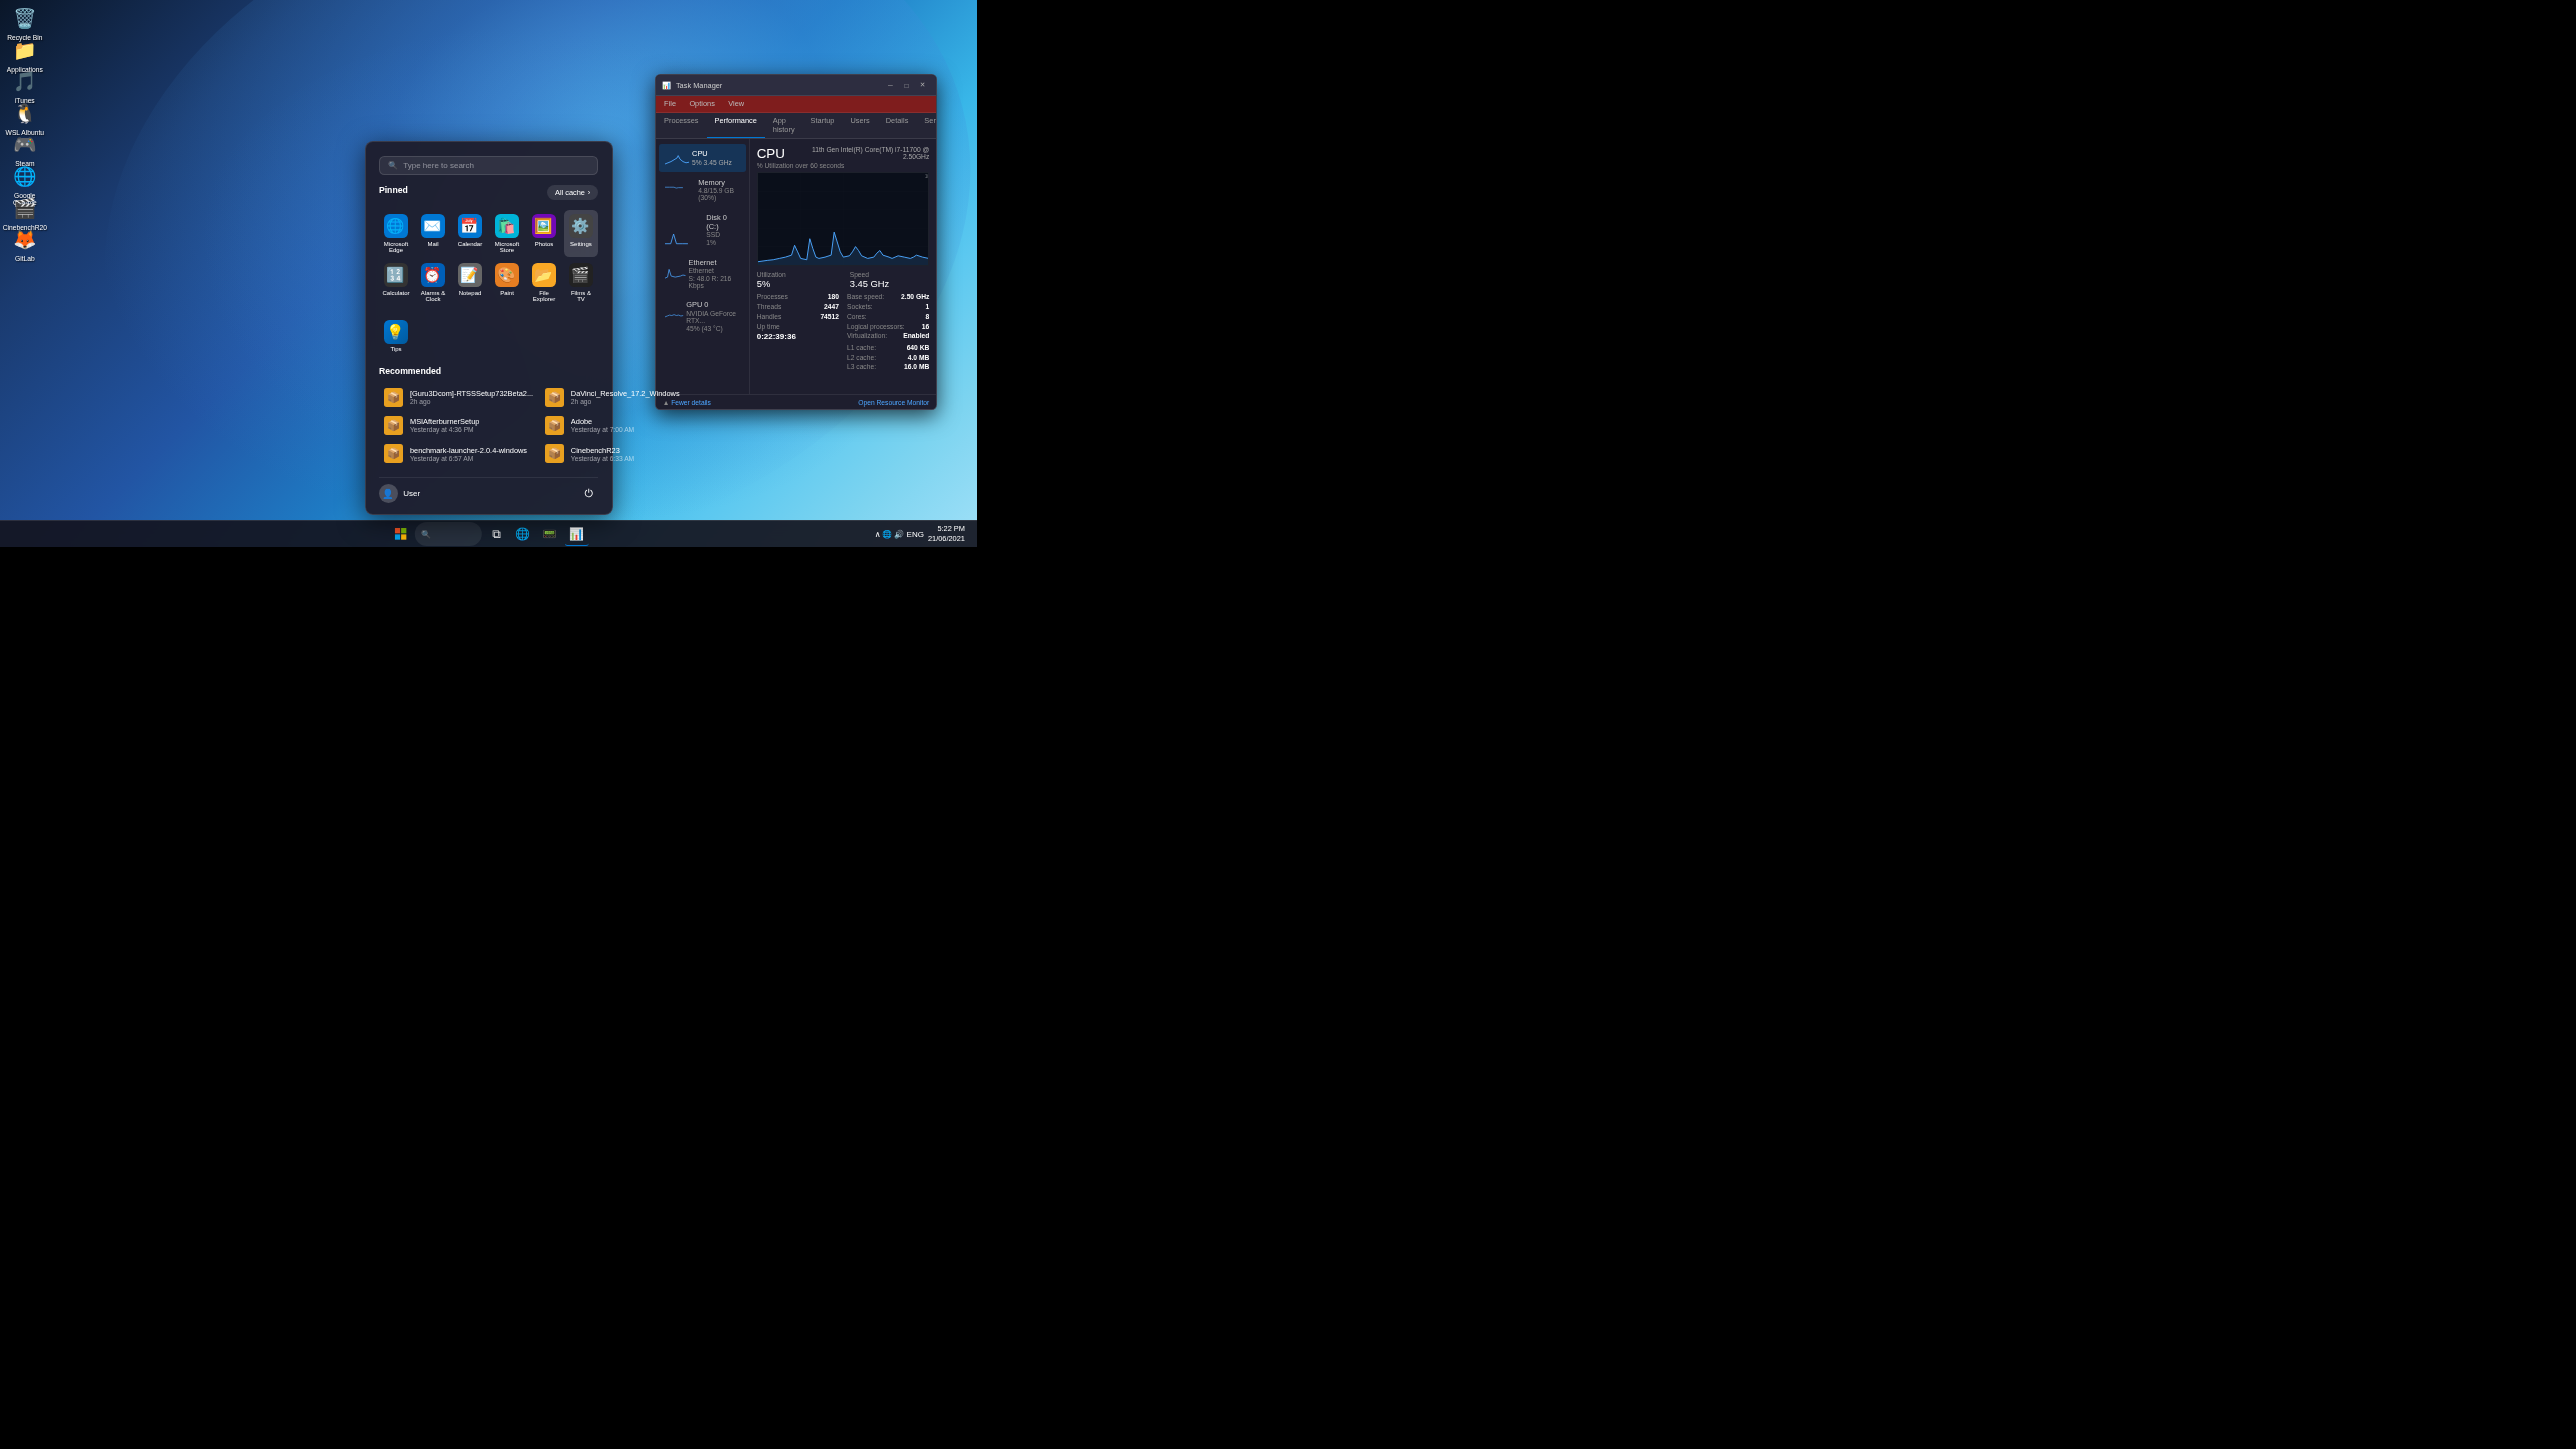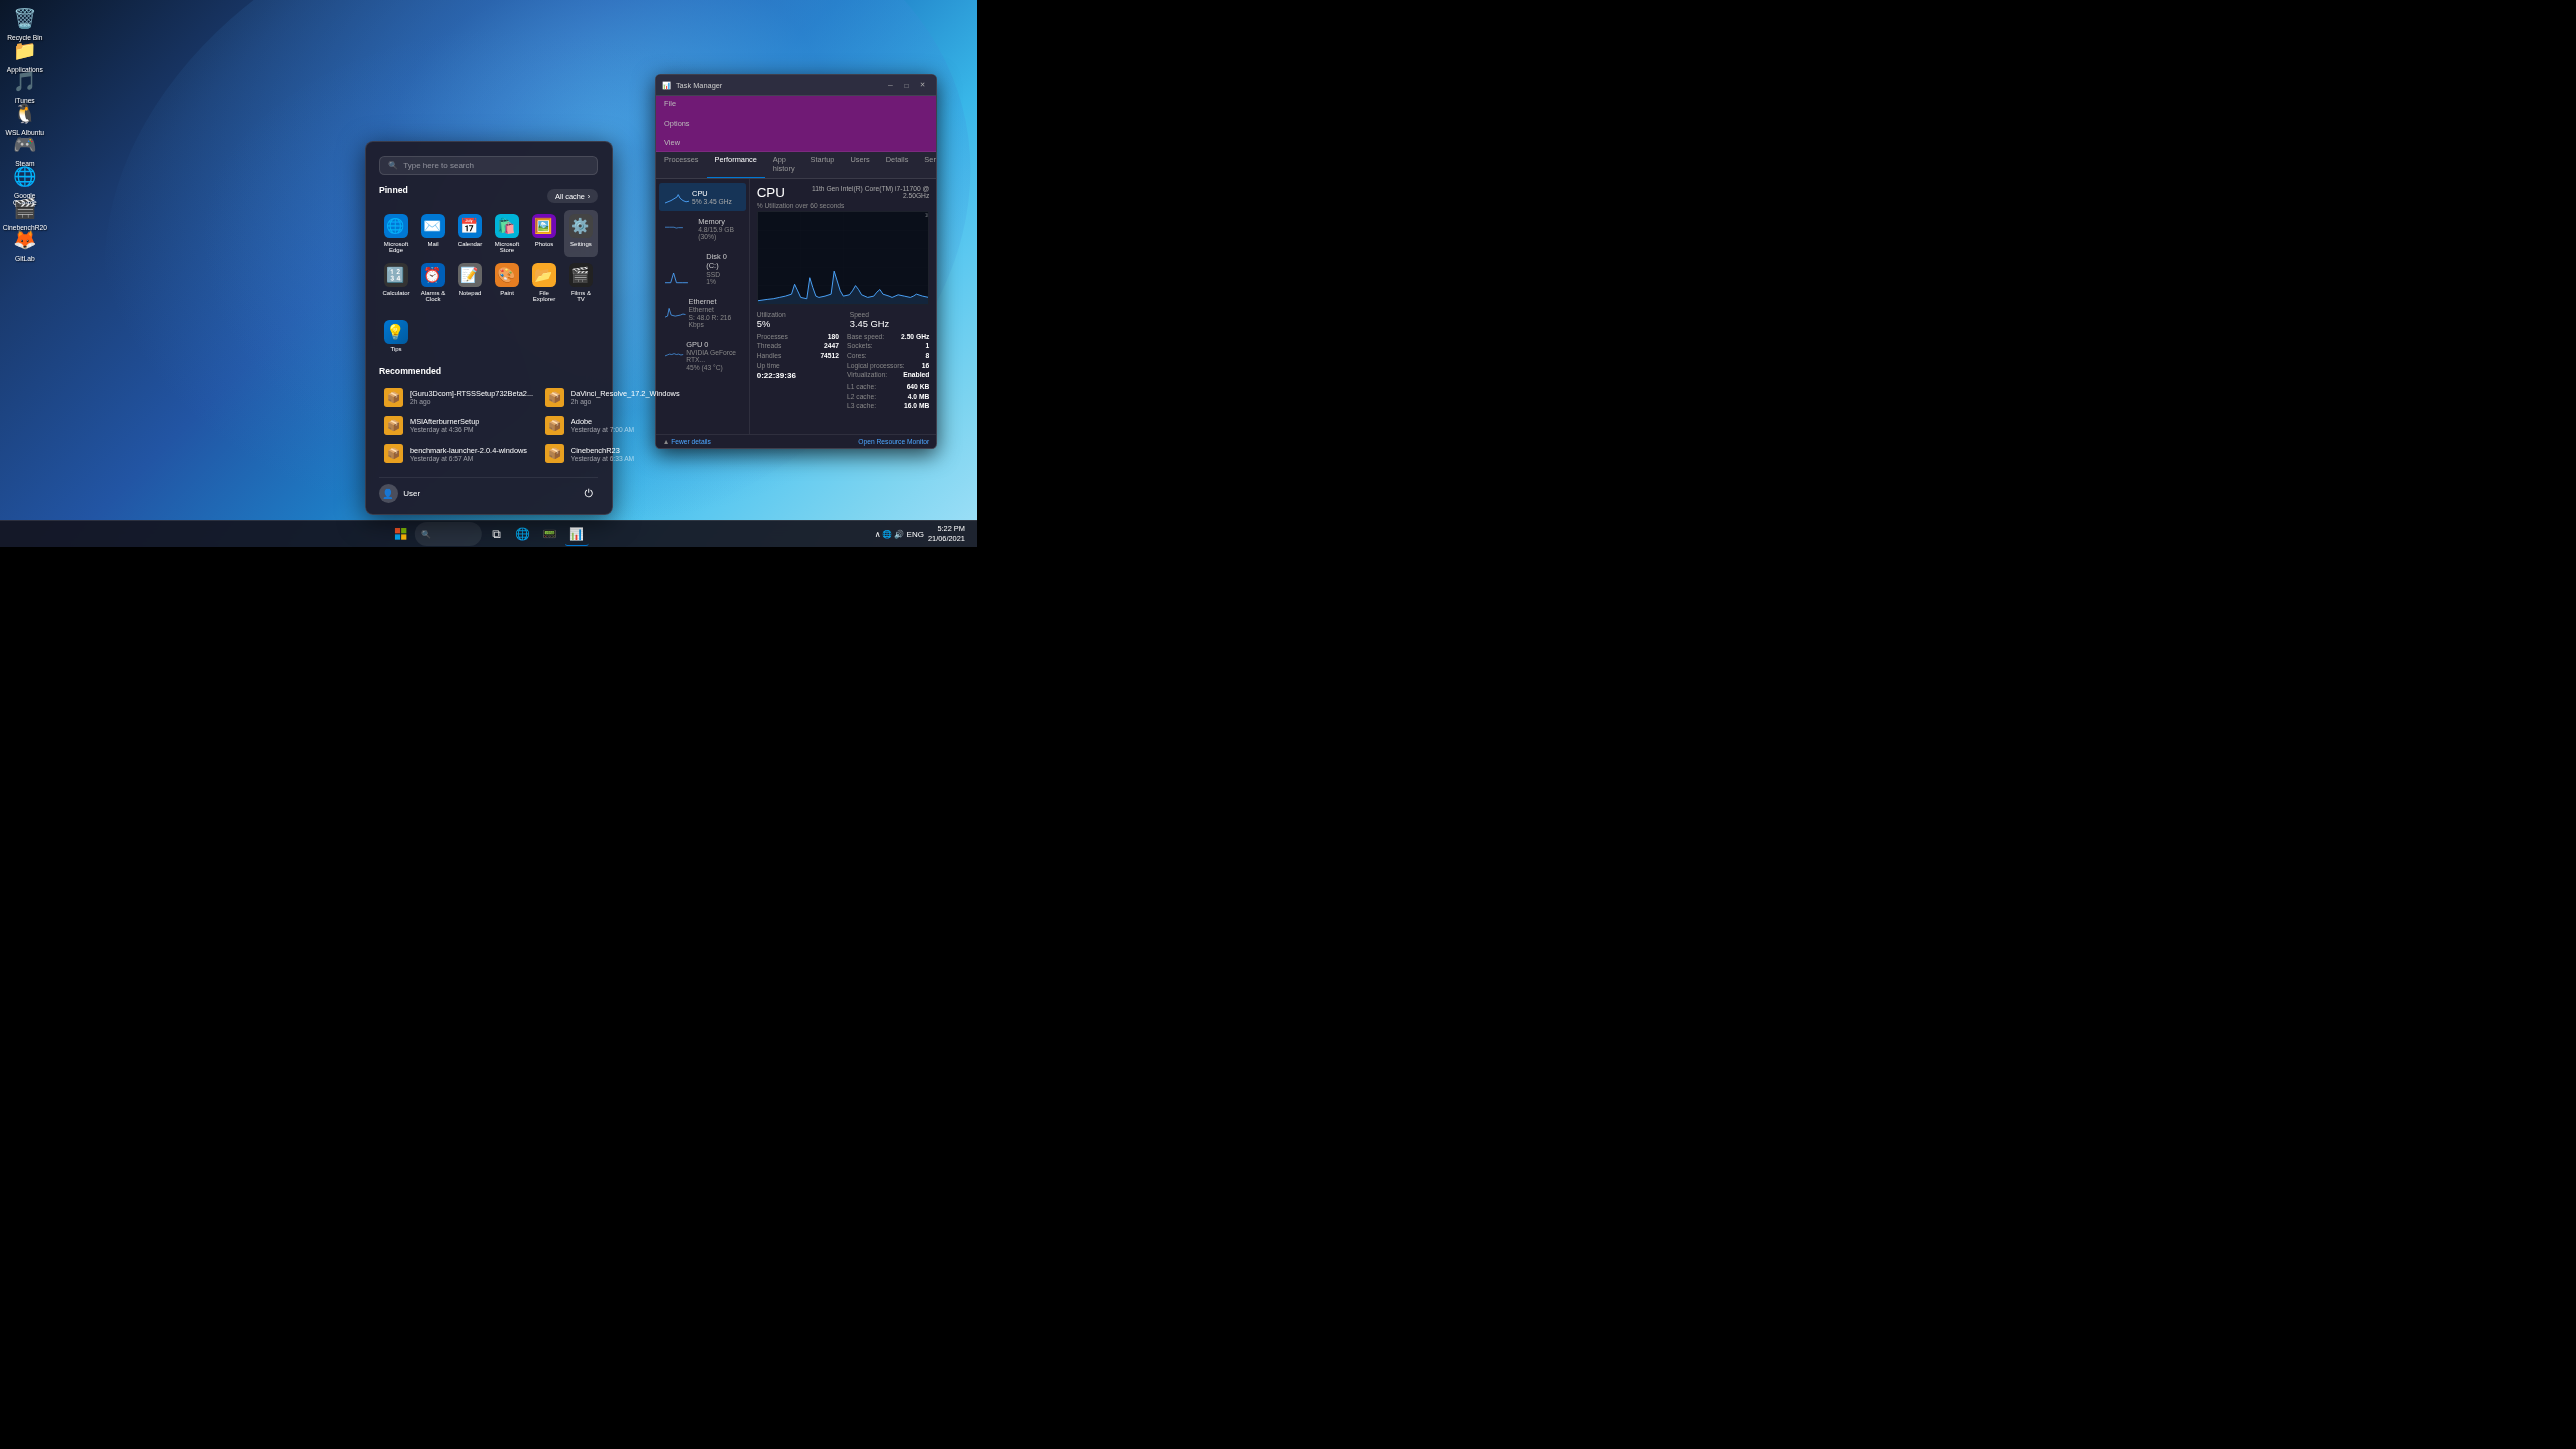--- a/index.html
+++ b/index.html
@@ -183,21 +183,21 @@
       font-size: 7.4px;
       cursor: pointer;
       display: flex;
       align-items: center;
       gap: 2.7px;
     }
 
     .pinned-header {
       display: flex;
       justify-content: space-between;
-      align-items: flex-end;
+      align-items: flex-start;
       margin-bottom: 6.7px;
     }
 
     
     .recommended-section { margin-top: 9.4px; }
     .rec-item {
       display: flex;
       align-items: center;
       gap: 6.7px;
       padding: 4px 5.4px;
@@ -261,26 +261,25 @@
       display: flex;
       align-items: center;
       justify-content: space-between;
       border-bottom: 0.7px solid rgba(255,255,255,0.1);
     }
     #tm-titlebar .title { font-size: 7.4px; color: #ccc; display: flex; align-items: center; gap: 4px; }
     #tm-titlebar .win-controls { display: flex; gap: 2.7px; }
     #tm-titlebar .win-btn { width: 13.4px; height: 12px; display: flex; align-items: center; justify-content: center; font-size: 6.7px; cursor: pointer; color: #aaa; }
 
     #tm-menubar {
-      background: #701a75;
+      background: #7f1d1d;
       padding: 2px 5.4px;
       display: flex;
       gap: 8px;
       border-bottom: 0.7px solid rgba(255,255,255,0.08);
-      flex-direction: column;
     }
     .tm-menu { font-size: 7.4px; color: #bbb; cursor: pointer; padding: 1.3px 2.7px; }
 
     #tm-tabs {
       background: #252535;
       display: flex;
       border-bottom: 0.7px solid rgba(255,255,255,0.1);
     }
     .tm-tab { padding: 3.4px 8px; font-size: 7.4px; color: #999; cursor: pointer; border-bottom: 1.3px solid transparent; }
     .tm-tab.active { color: white; border-bottom: 1.3px solid #0078d4; }

